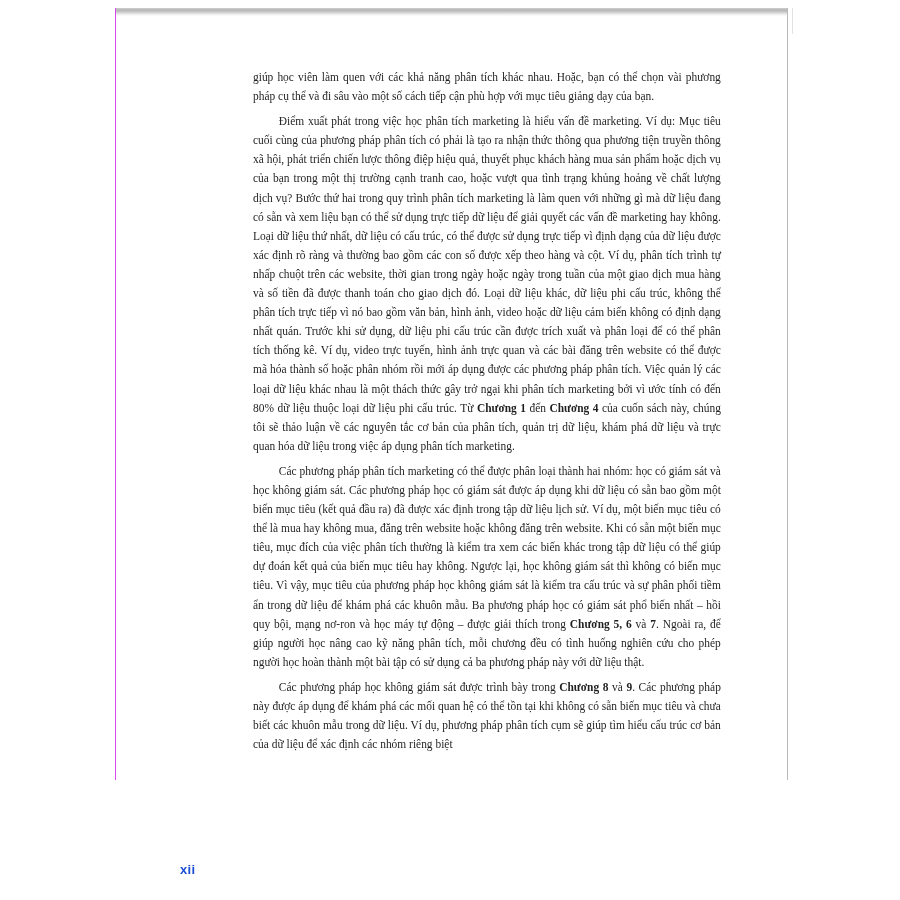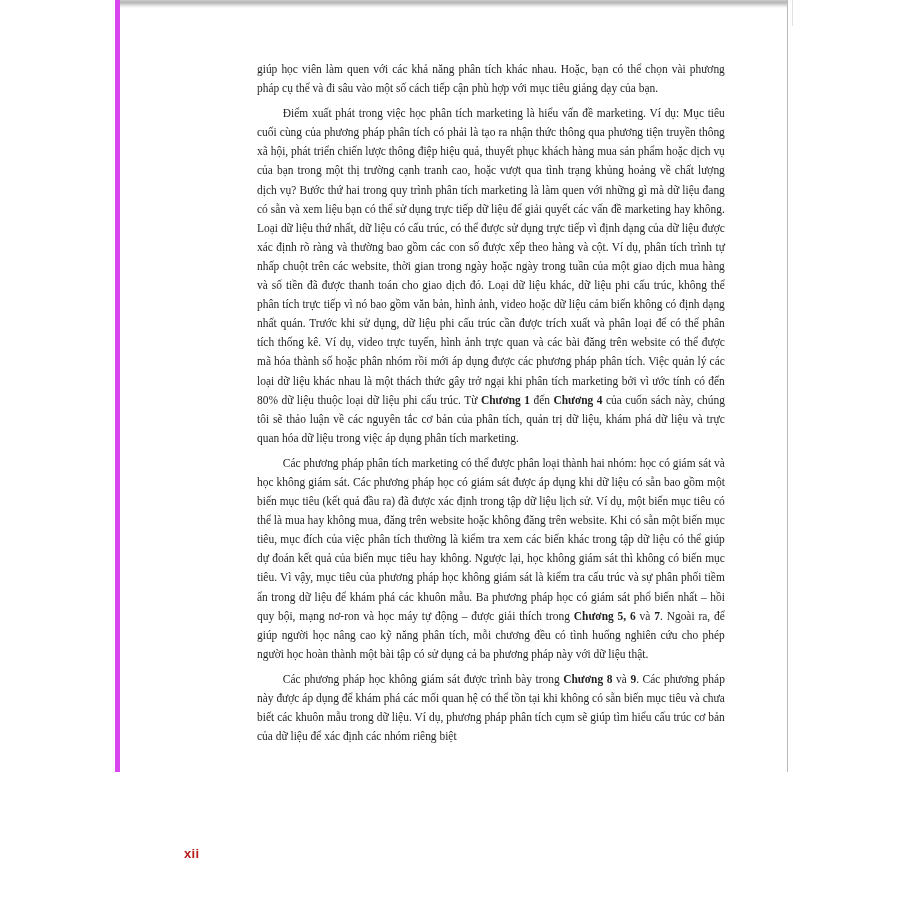--- a/index.html
+++ b/index.html
@@ -12,26 +12,26 @@
   }
   .canvas {
     position: relative;
     width: 900px;
     height: 900px;
     background: #ffffff;
   }
   .sheet {
     position: absolute;
     left: 115px;
-    top: 0;
+    top: 8px;
     width: 673px;
     height: 772px;
     box-sizing: border-box;
     background: #ffffff;
-    border-left: 5px solid #d946ef;
+    border-left: 1px solid #d946ef;
     border-right: 1px solid #b9b9b9;
   }
   .sheet::after {
     content: "";
     position: absolute;
     top: 0;
     right: -6px;
     width: 1px;
     height: 26px;
     background: #e2e2e2;
@@ -83,15 +83,15 @@
 
 <div class="canvas">
   <div class="sheet">
     <div class="top-edge"></div>
     <div class="text-column" style="color: rgb(31, 31, 31);">
         <p><span>giúp học viên làm quen với các khả năng phân tích khác nhau. Hoặc, bạn có thể chọn vài phương pháp cụ thể và đi sâu vào một số cách tiếp cận phù hợp với mục tiêu giảng dạy của bạn.</span></p>
         <p class="indent"><span>Điểm xuất phát trong việc học phân tích marketing là hiểu vấn đề marketing. Ví dụ: Mục tiêu cuối cùng của phương pháp phân tích có phải là tạo ra nhận thức thông qua phương tiện truyền thông xã hội, phát triển chiến lược thông điệp hiệu quả, thuyết phục khách hàng mua sản phẩm hoặc dịch vụ của bạn trong một thị trường cạnh tranh cao, hoặc vượt qua tình trạng khủng hoảng về chất lượng dịch vụ? Bước thứ hai trong quy trình phân tích marketing là làm quen với những gì mà dữ liệu đang có sẵn và xem liệu bạn có thể sử dụng trực tiếp dữ liệu để giải quyết các vấn đề marketing hay không. Loại dữ liệu thứ nhất, dữ liệu có cấu trúc, có thể được sử dụng trực tiếp vì định dạng của dữ liệu được xác định rõ ràng và thường bao gồm các con số được xếp theo hàng và cột. Ví dụ, phân tích trình tự nhấp chuột trên các website, thời gian trong ngày hoặc ngày trong tuần của một giao dịch mua hàng và số tiền đã được thanh toán cho giao dịch đó. Loại dữ liệu khác, dữ liệu phi cấu trúc, không thể phân tích trực tiếp vì nó bao gồm văn bản, hình ảnh, video hoặc dữ liệu cảm biến không có định dạng nhất quán. Trước khi sử dụng, dữ liệu phi cấu trúc cần được trích xuất và phân loại để có thể phân tích thống kê. Ví dụ, video trực tuyến, hình ảnh trực quan và các bài đăng trên website có thể được mã hóa thành số hoặc phân nhóm rồi mới áp dụng được các phương pháp phân tích. Việc quản lý các loại dữ liệu khác nhau là một thách thức gây trở ngại khi phân tích marketing bởi vì ước tính có đến 80% dữ liệu thuộc loại dữ liệu phi cấu trúc. Từ </span><b>Chương 1</b><span> đến </span><b>Chương 4</b><span> của cuốn sách này, chúng tôi sẽ thảo luận về các nguyên tắc cơ bản của phân tích, quản trị dữ liệu, khám phá dữ liệu và trực quan hóa dữ liệu trong việc áp dụng phân tích marketing.</span></p>
         <p class="indent"><span>Các phương pháp phân tích marketing có thể được phân loại thành hai nhóm: học có giám sát và học không giám sát. Các phương pháp học có giám sát được áp dụng khi dữ liệu có sẵn bao gồm một biến mục tiêu (kết quả đầu ra) đã được xác định trong tập dữ liệu lịch sử. Ví dụ, một biến mục tiêu có thể là mua hay không mua, đăng trên website hoặc không đăng trên website. Khi có sẵn một biến mục tiêu, mục đích của việc phân tích thường là kiểm tra xem các biến khác trong tập dữ liệu có thể giúp dự đoán kết quả của biến mục tiêu hay không. Ngược lại, học không giám sát thì không có biến mục tiêu. Vì vậy, mục tiêu của phương pháp học không giám sát là kiểm tra cấu trúc và sự phân phối tiềm ẩn trong dữ liệu để khám phá các khuôn mẫu. Ba phương pháp học có giám sát phổ biến nhất – hồi quy bội, mạng nơ-ron và học máy tự động – được giải thích trong </span><b>Chương 5, 6</b><span> và </span><b>7</b><span>. Ngoài ra, để giúp người học nâng cao kỹ năng phân tích, mỗi chương đều có tình huống nghiên cứu cho phép người học hoàn thành một bài tập có sử dụng cả ba phương pháp này với dữ liệu thật.</span></p>
         <p class="indent"><span>Các phương pháp học không giám sát được trình bày trong </span><b>Chương 8</b><span> và </span><b>9</b><span>. Các phương pháp này được áp dụng để khám phá các mối quan hệ có thể tồn tại khi không có sẵn biến mục tiêu và chưa biết các khuôn mẫu trong dữ liệu. Ví dụ, phương pháp phân tích cụm sẽ giúp tìm hiểu cấu trúc cơ bản của dữ liệu để xác định các nhóm riêng biệt</span></p>
       </div>
-    <div class="page-number" style="color: #b91c1c;">xii</div>
+    <div class="page-number" style="color: #1d4ed8; margin-top: 8px;">xii</div>
   </div>
 </div>
 
 </body></html>

